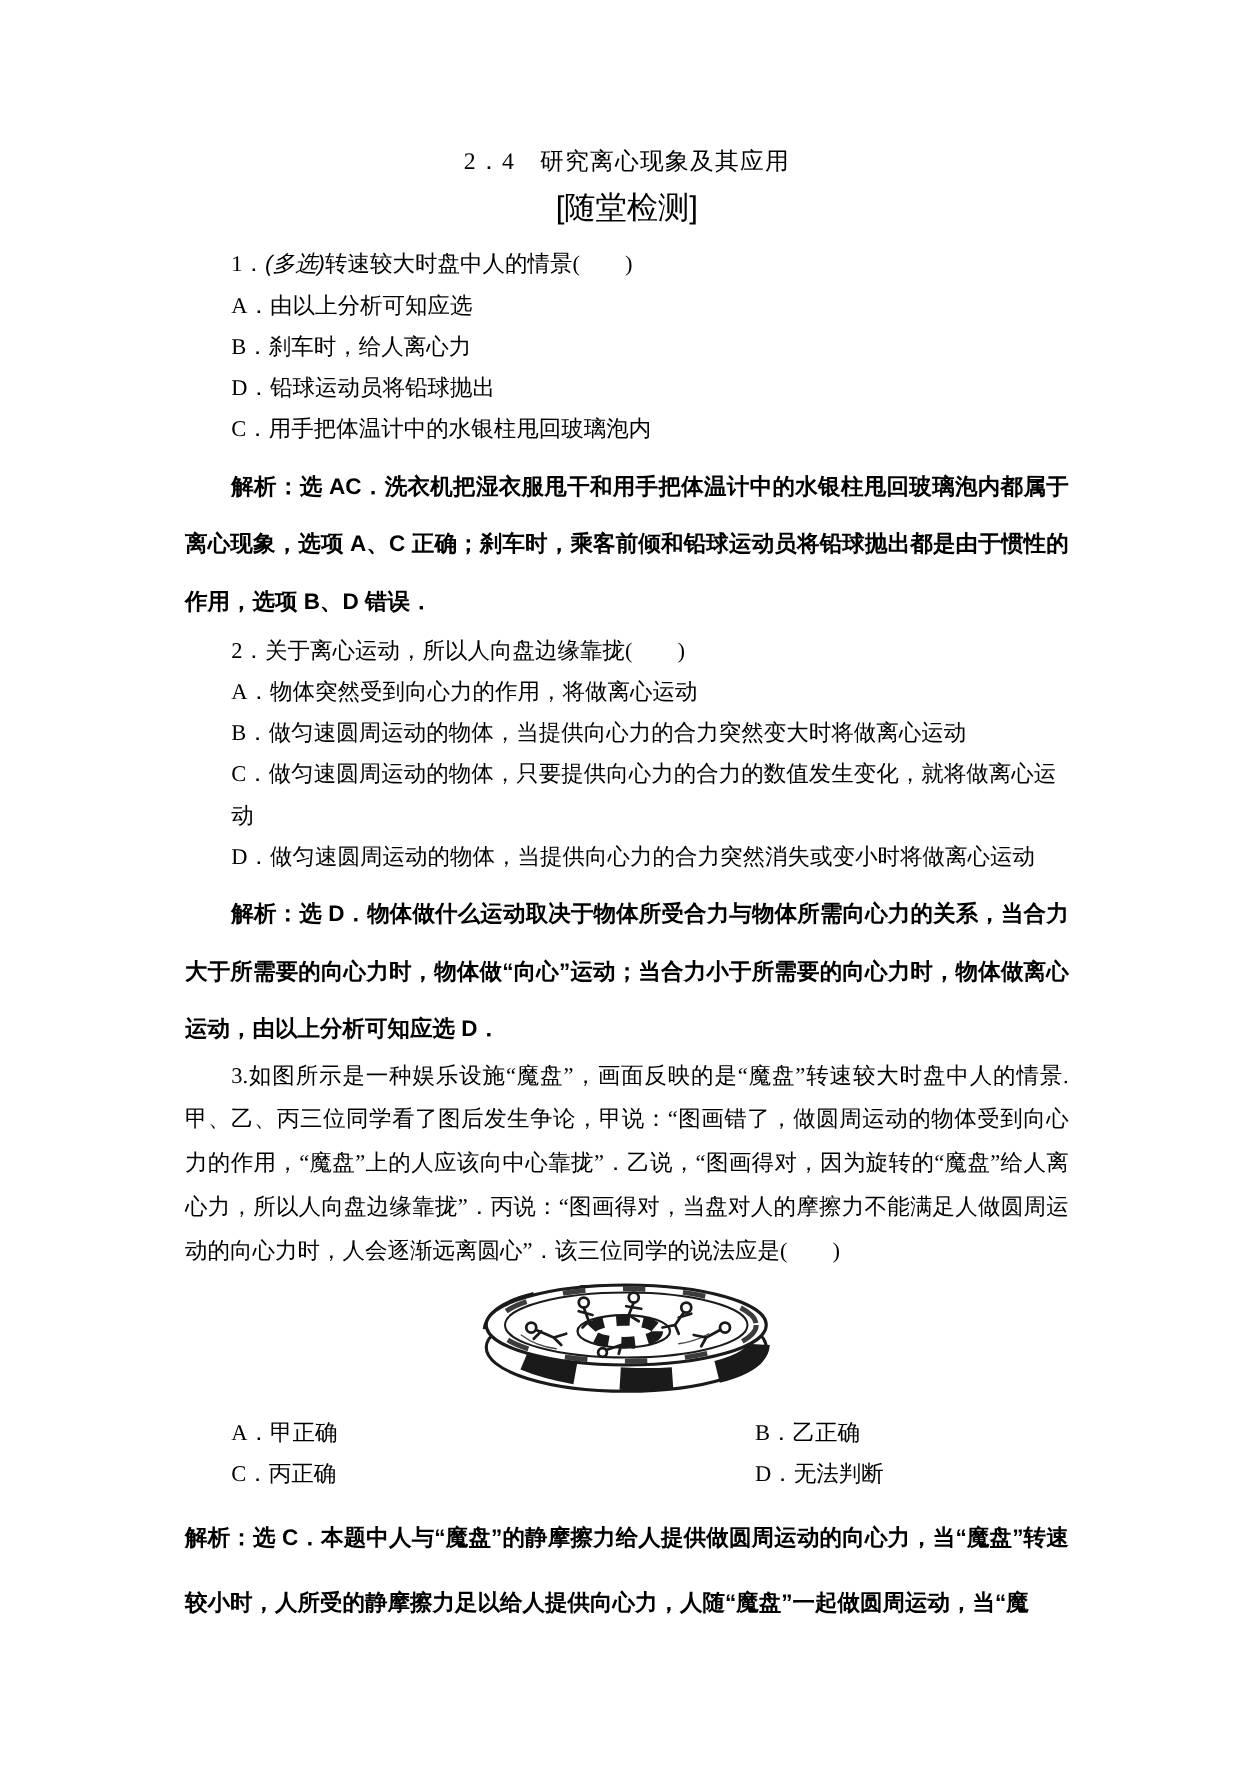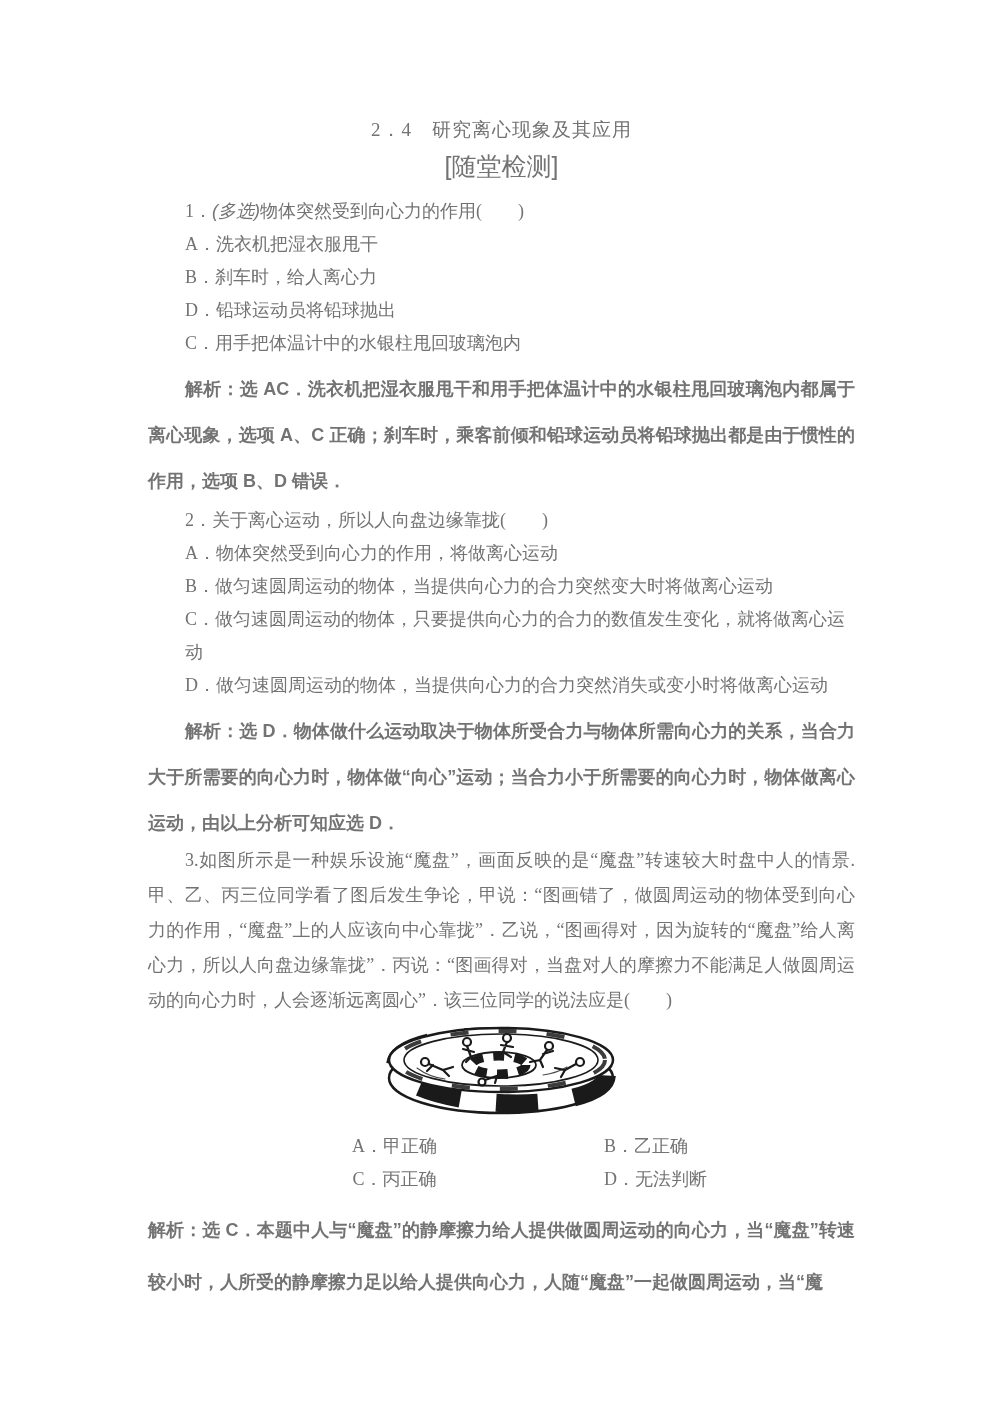--- a/index.html
+++ b/index.html
@@ -1,21 +1,21 @@
 <!DOCTYPE html>
 <html><head>
 <meta charset="utf-8">
 <style>
   html,body { margin:0; padding:0; background:#ffffff; }
   body { width:1000px; height:1414px; overflow:hidden; }
   .page {
     box-sizing:border-box; width:1000px; height:1414px;
     padding:117px 145px 0 148px;
     font-family:"Liberation Serif", serif;
-    color:#737373; background:#ffffff;
+    color:#000000; background:#ffffff;
   }
   .title {
     text-align:center; font-size:19px; line-height:26px; letter-spacing:1px;
   }
   .section-head {
     text-align:center; font-size:25px; line-height:26px; margin-top:10px;
     font-family:"Liberation Sans", sans-serif; font-weight:400;
   }
   .stem { font-size:18px; line-height:33px; margin-top:16px; text-indent:0; padding-left:37px; }
   .stem .q-tag { font-family:"Liberation Sans", sans-serif; font-weight:400; font-style:italic; }
@@ -25,35 +25,35 @@
     font-size:18px; line-height:46px; text-align:justify;
     text-indent:37px; margin-top:6px;
   }
   .q3para {
     font-size:18px; line-height:35px; text-align:justify;
     text-indent:37px; margin-top:-3px;
   }
   .fig-row { text-align:center; margin-top:2px; }
   .fig-row svg { display:inline-block; vertical-align:top; }
   .opt2col { display:flex; padding-left:37px; font-size:18px; line-height:33px; }
-  .opt2col .col-left { width:419px;text-align:center; }
+  .opt2col .col-left { width:419px; }
   .explain3 { line-height:52px; margin-top:8px; text-indent:0; }
   .ink { stroke:#1a1a1a; fill:none; stroke-linecap:round; }
 </style>
 </head>
 <body>
 
 <div class="page">
 
   <div class="title">2．4　研究离心现象及其应用</div>
   <div class="section-head">[随堂检测]</div>
 
   <div>
-    <div class="stem"><span>1．</span><span class="q-tag">(多选)</span><span>物体突然受到向心力的作用(　　)</span></div>
-    <div class="opt">A．洗衣机把湿衣服甩干</div>
+    <div class="stem"><span>1．</span><span class="q-tag">(多选)</span><span>转速较大时盘中人的情景(　　)</span></div>
+    <div class="opt">A．由以上分析可知应选</div>
     <div class="opt">B．刹车时，给人离心力</div>
     <div class="opt">D．铅球运动员将铅球抛出</div>
     <div class="opt">C．用手把体温计中的水银柱甩回玻璃泡内</div>
     <div class="explain">解析：选 AC．洗衣机把湿衣服甩干和用手把体温计中的水银柱甩回玻璃泡内都属于离心现象，选项 A、C 正确；刹车时，乘客前倾和铅球运动员将铅球抛出都是由于惯性的作用，选项 B、D 错误．</div>
   </div>
 
   <div>
     <div class="stem" style="margin-top:0;"><span>2．</span><span>关于离心运动，所以人向盘边缘靠拢(　　)</span></div>
     <div class="opt">A．物体突然受到向心力的作用，将做离心运动</div>
     <div class="opt">B．做匀速圆周运动的物体，当提供向心力的合力突然变大时将做离心运动</div>

